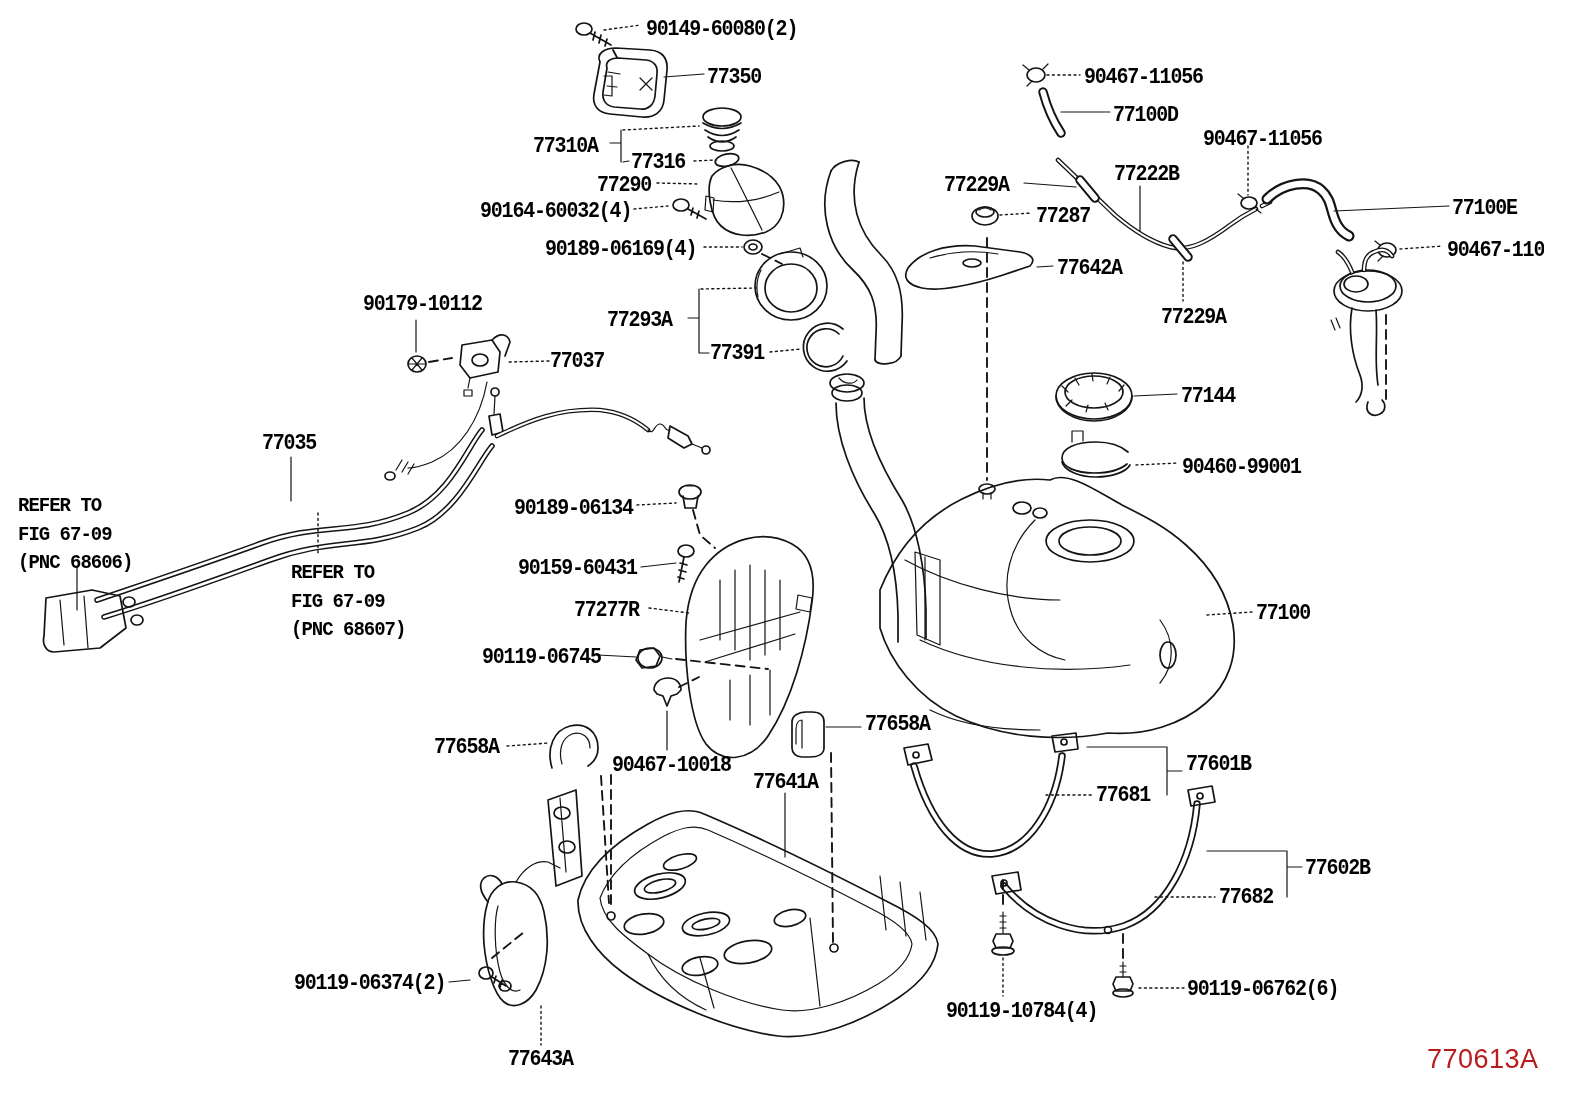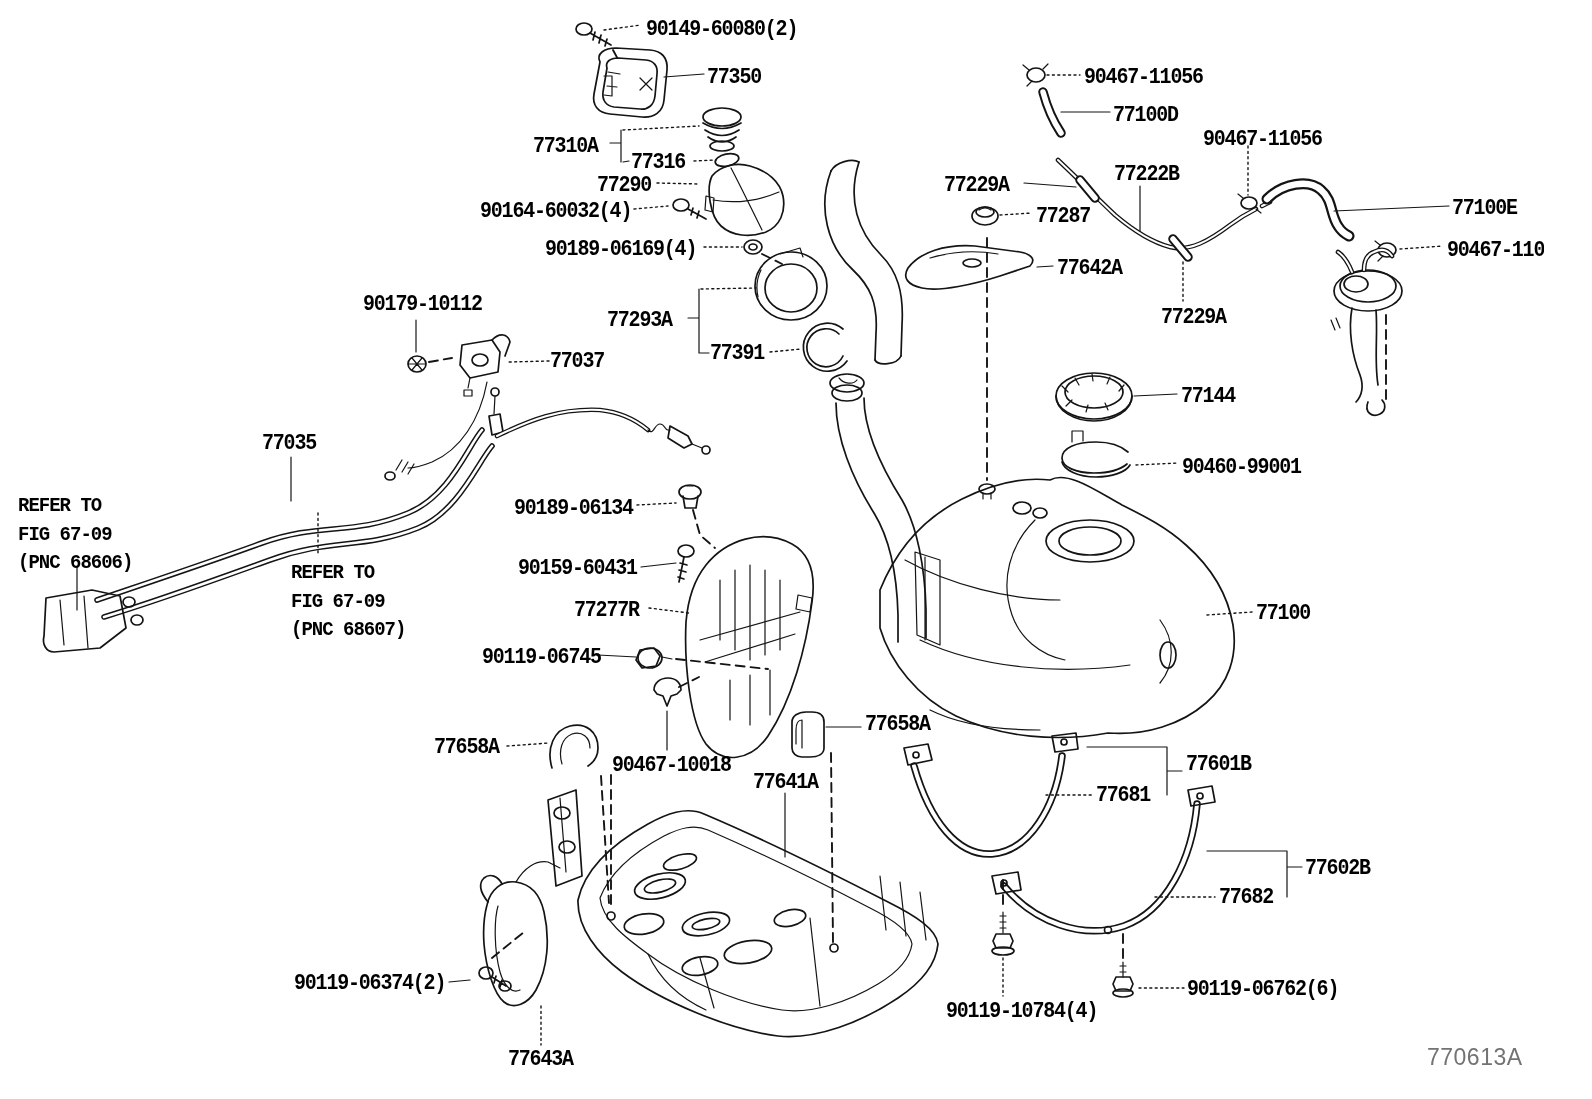--- a/index.html
+++ b/index.html
@@ -13,21 +13,21 @@
   svg .to4{stroke-width:4.6;} svg .ti4{stroke:#fff;stroke-width:2;}
   svg .to5{stroke-width:5.6;} svg .ti5{stroke:#fff;stroke-width:2.6;}
   svg .to7{stroke-width:7.5;} svg .ti7{stroke:#fff;stroke-width:4;}
   svg .to9{stroke-width:9.5;} svg .ti9{stroke:#fff;stroke-width:5.5;}
   svg .to11{stroke-width:11;} svg .ti11{stroke:#fff;stroke-width:6.5;}
   .lbl{position:absolute;font-weight:bold;font-size:20px;letter-spacing:-1.2px;
        color:#000;white-space:nowrap;transform:scaleY(1.12);transform-origin:left top;}
   .note{position:absolute;font-weight:bold;font-size:19px;line-height:26px;letter-spacing:-1px;
         color:#000;white-space:pre-line;transform:scaleY(1.08);transform-origin:left top;}
   .figcode{position:absolute;font-family:"Liberation Sans",sans-serif;font-weight:normal;
-           font-size:23px;color:#737373;letter-spacing:0.5px;}
+           font-size:27px;color:#b91c1c;letter-spacing:0.5px;}
 </style>
 </head>
 <body>
 
 <div class="stage">
 
 <svg class="art" width="1592" height="1099" viewBox="0 0 1592 1099">
 
   <g>
     <ellipse cx="584" cy="29" rx="8" ry="6"></ellipse>

